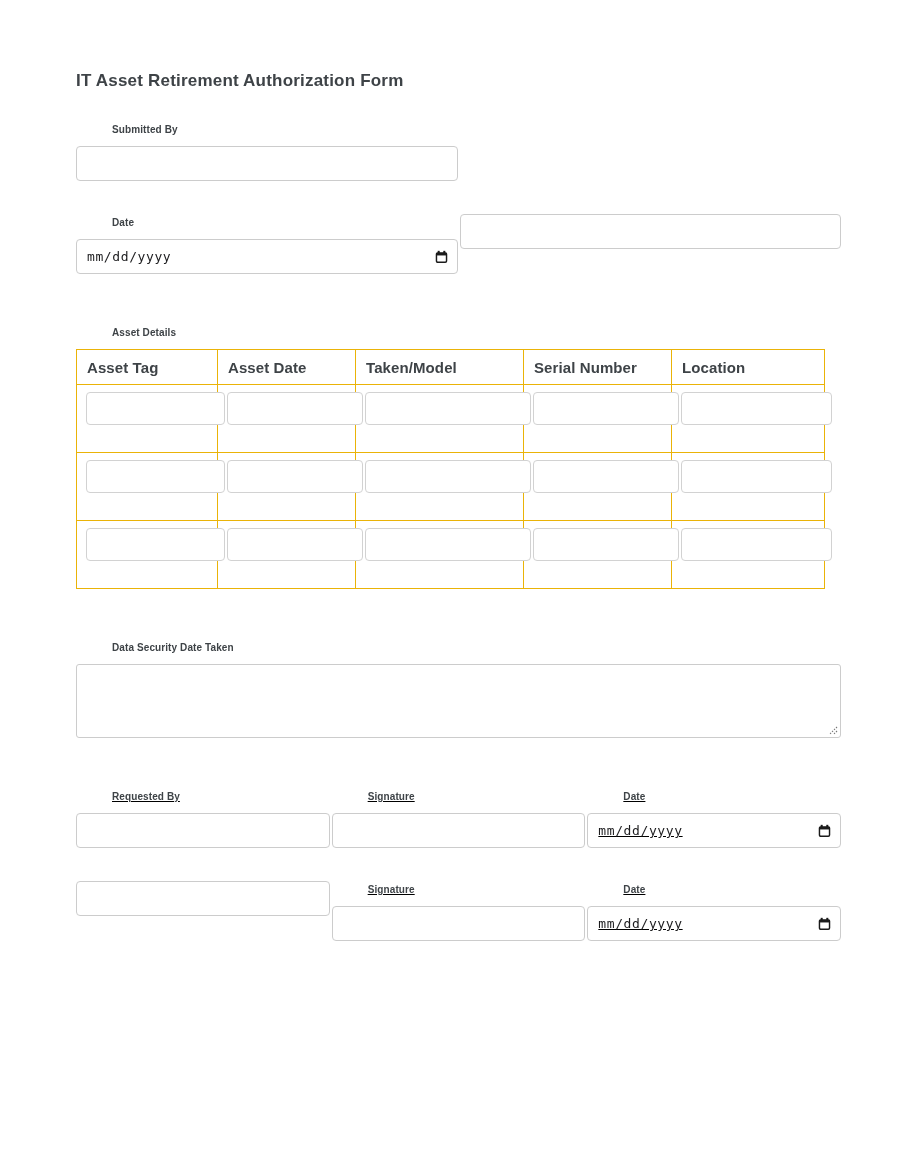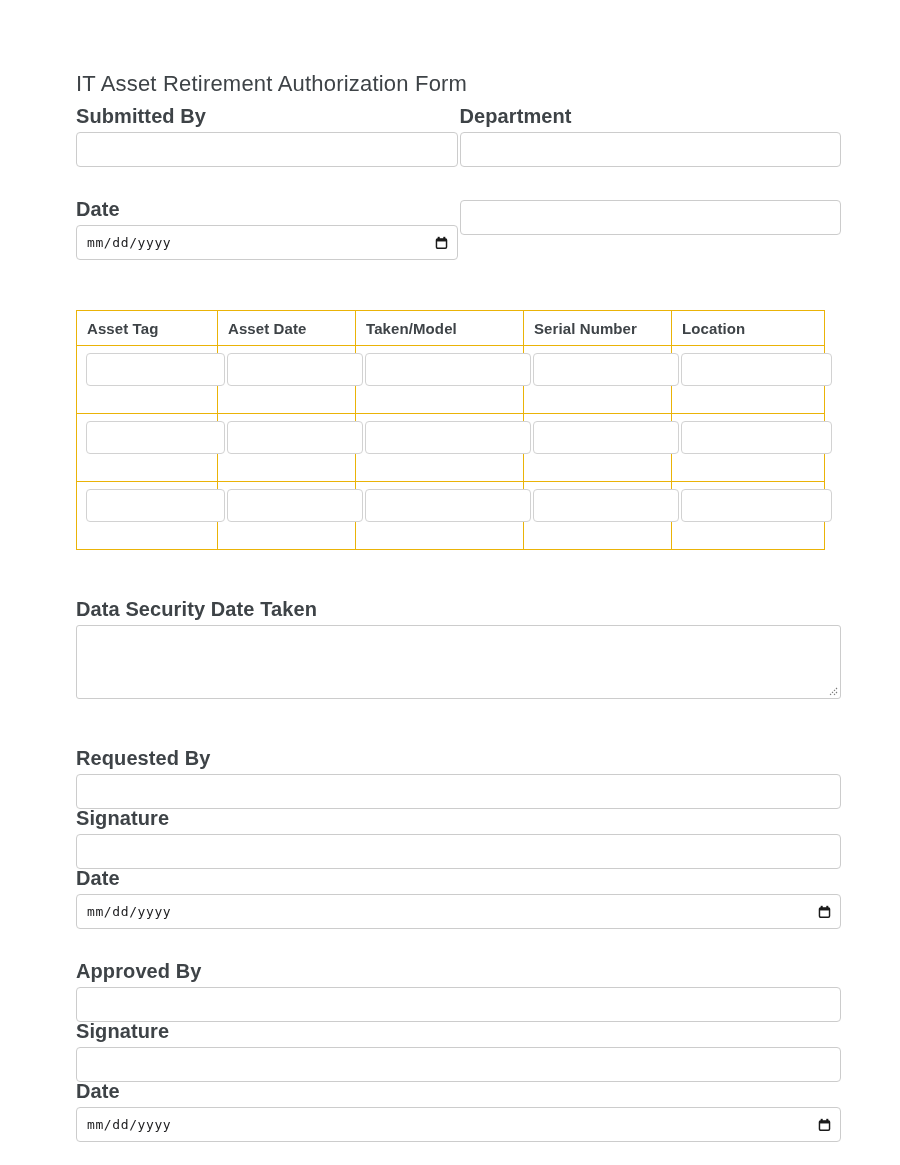--- a/index.html
+++ b/index.html
@@ -8,37 +8,38 @@
     font-family: "Liberation Sans", sans-serif;
     width: 900px;
   }
   .container {
     width: 765px;
     margin-left: 76px;
     padding-bottom: 104px;
   }
   h1.page-title {
     margin-top: 71px;
-    margin-bottom: 10px;
-    font-size: 22px;
-    font-weight: 400;
+    margin-bottom: 30px;
+    font-size: 17px;
+    font-weight: 700;
     color: #3e4347;
     letter-spacing: 0.2px;
   }
   .field-label, .section-label {
     display: block;
-    font-size: 20px;
+    font-size: 10px;
     font-weight: 700;
     color: #3e4347;
     line-height: 18px;
     margin-bottom: 7px;
     letter-spacing: 0.1px;
+    margin-left: 36px;
   }
   .row2 { display: grid; grid-template-columns: 1fr 1fr; column-gap: 2px; }
-  .row3 { display: grid; grid-template-columns: 1fr; column-gap: 2px; }
+  .row3 { display: grid; grid-template-columns: 1fr 1fr 1fr; column-gap: 2px; text-decoration: underline; }
   .mt-34 { margin-top: 33px; }
   .mt-52 { margin-top: 50px; }
   .text-input {
     display: block;
     width: 100%;
     height: 35px;
     box-sizing: border-box;
     border: 1px solid #cccccc;
     border-radius: 4px;
     background: #ffffff;
@@ -142,24 +143,20 @@
 
 <div class="container">
 
   <h1 class="page-title">IT Asset Retirement Authorization Form</h1>
 
   <div class="row2">
     <div class="field">
       <label class="field-label">Submitted By</label>
       <input type="text" class="text-input" style="">
     </div>
-    <div class="field">
-      <label class="field-label">Department</label>
-      <input type="text" class="text-input" style="">
-    </div>
   </div>
 
   <div class="row2 mt-34">
     <div class="field">
       <label class="field-label">Date</label>
       <div class="date-wrap">
         <input type="text" class="text-input date-input" placeholder="mm/dd/yyyy" style="">
         <span class="cal-icon">
           <svg viewBox="0 0 16 16" width="13" height="15">
             <rect x="3.3" y="0.4" width="2.5" height="4" fill="#1b1b1b"></rect>
@@ -169,20 +166,21 @@
           </svg>
         </span>
       </div>
     </div>
     <div class="field">
       <input type="text" class="text-input" style="">
     </div>
   </div>
 
   <div class="asset-section">
+    <label class="section-label">Asset Details</label>
     <table class="asset-table">
       <colgroup>
         <col style="width:141px">
           <col style="width:138px">
           <col style="width:168px">
           <col style="width:148px">
           <col style="width:153px">
       </colgroup>
       <thead>
         <tr>
@@ -282,21 +280,20 @@
             <rect x="1.8" y="2.9" width="12.4" height="11.6" rx="1.5" fill="none" stroke="#1b1b1b" stroke-width="1.8"></rect>
             <rect x="1.8" y="2.9" width="12.4" height="3.2" fill="#1b1b1b"></rect>
           </svg>
         </span>
       </div>
     </div>
   </div>
 
   <div class="row3 mt-34">
     <div class="field">
-      <label class="field-label">Approved By</label>
       <input type="text" class="text-input" style="">
     </div>
     <div class="field">
       <label class="field-label">Signature</label>
       <input type="text" class="text-input" style="">
     </div>
     <div class="field">
       <label class="field-label">Date</label>
       <div class="date-wrap">
         <input type="text" class="text-input date-input" placeholder="mm/dd/yyyy" style="">

